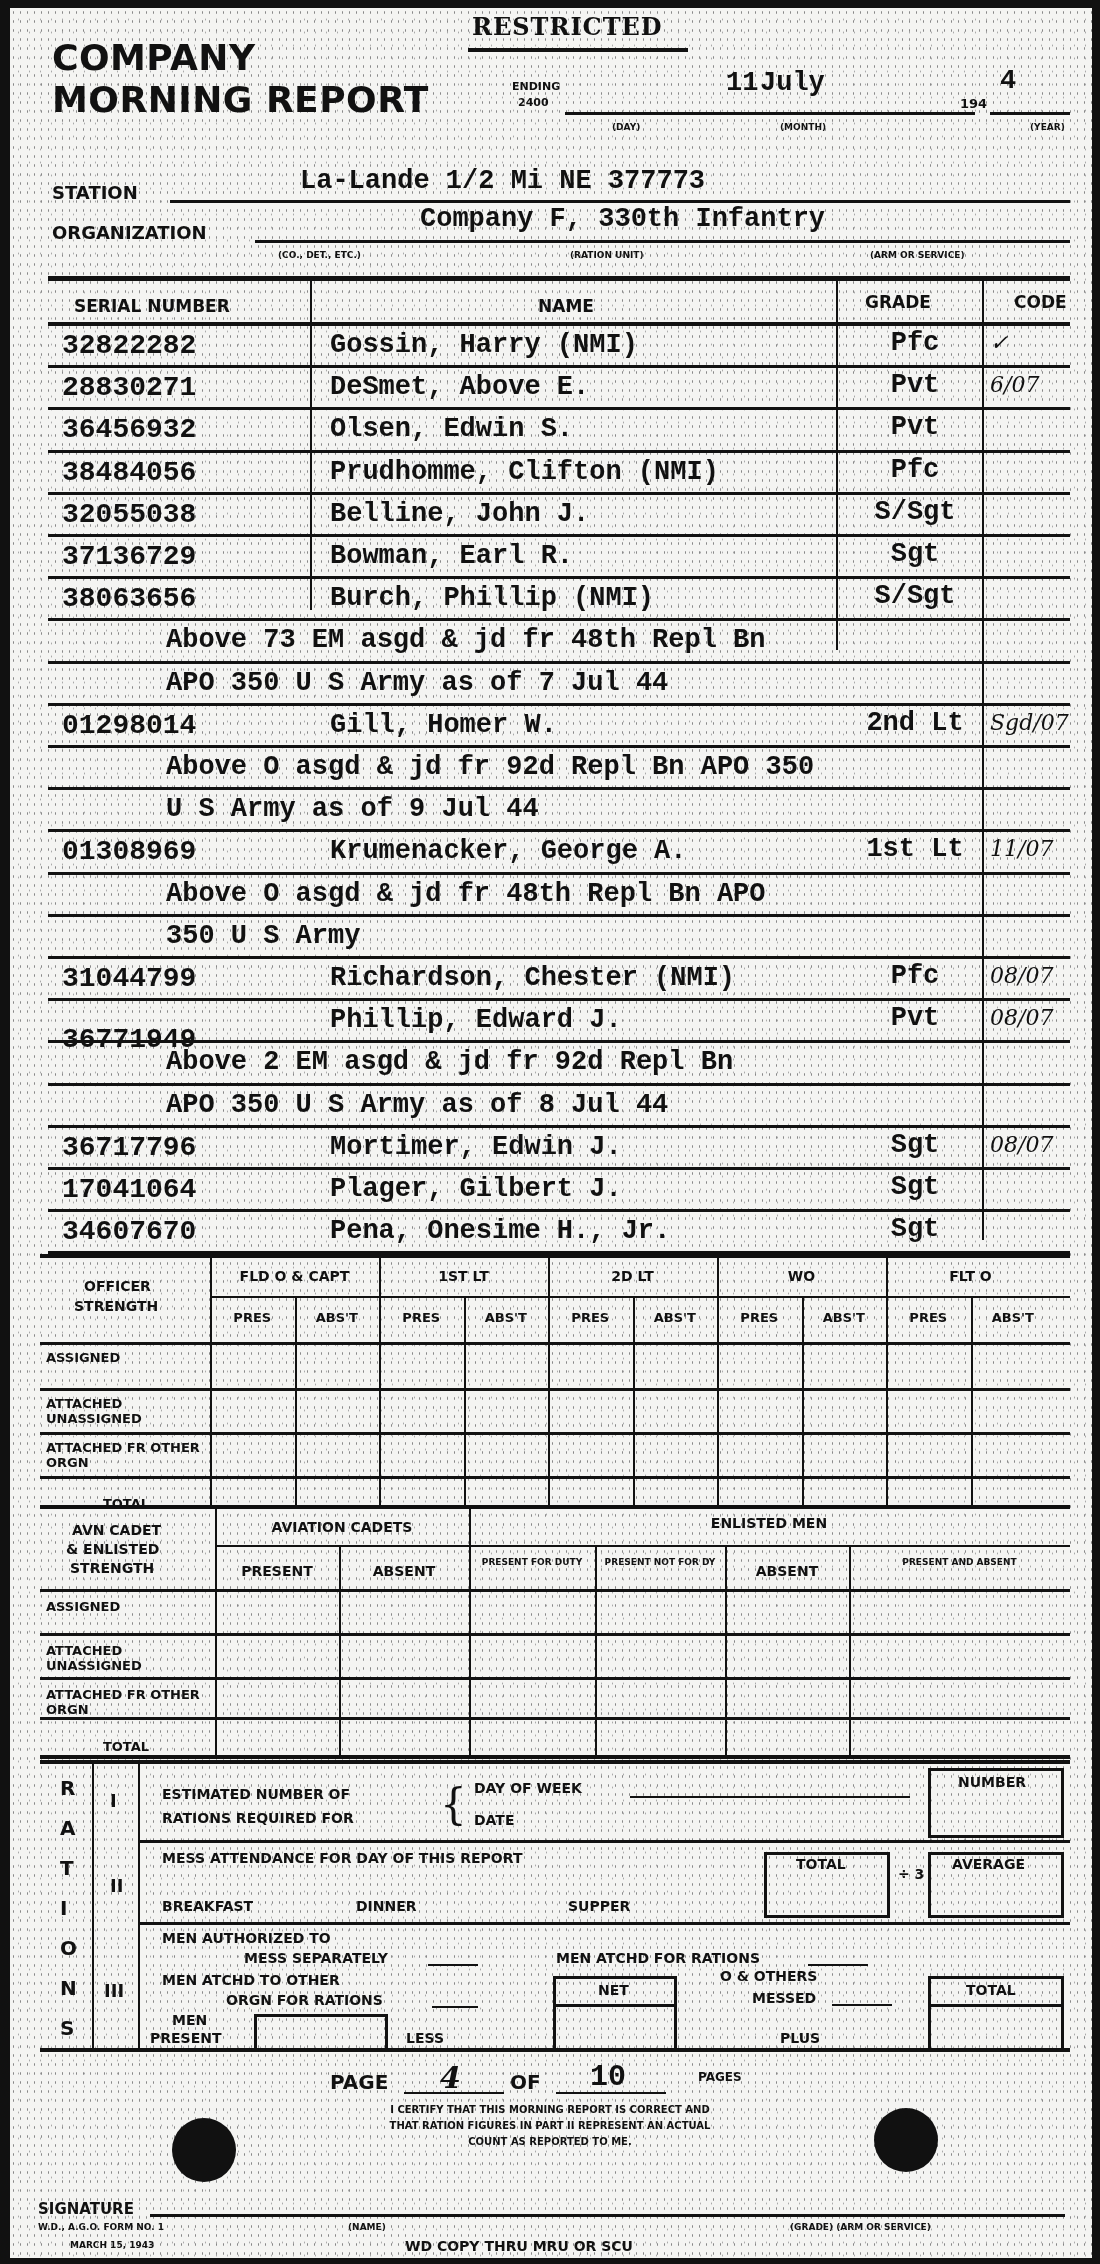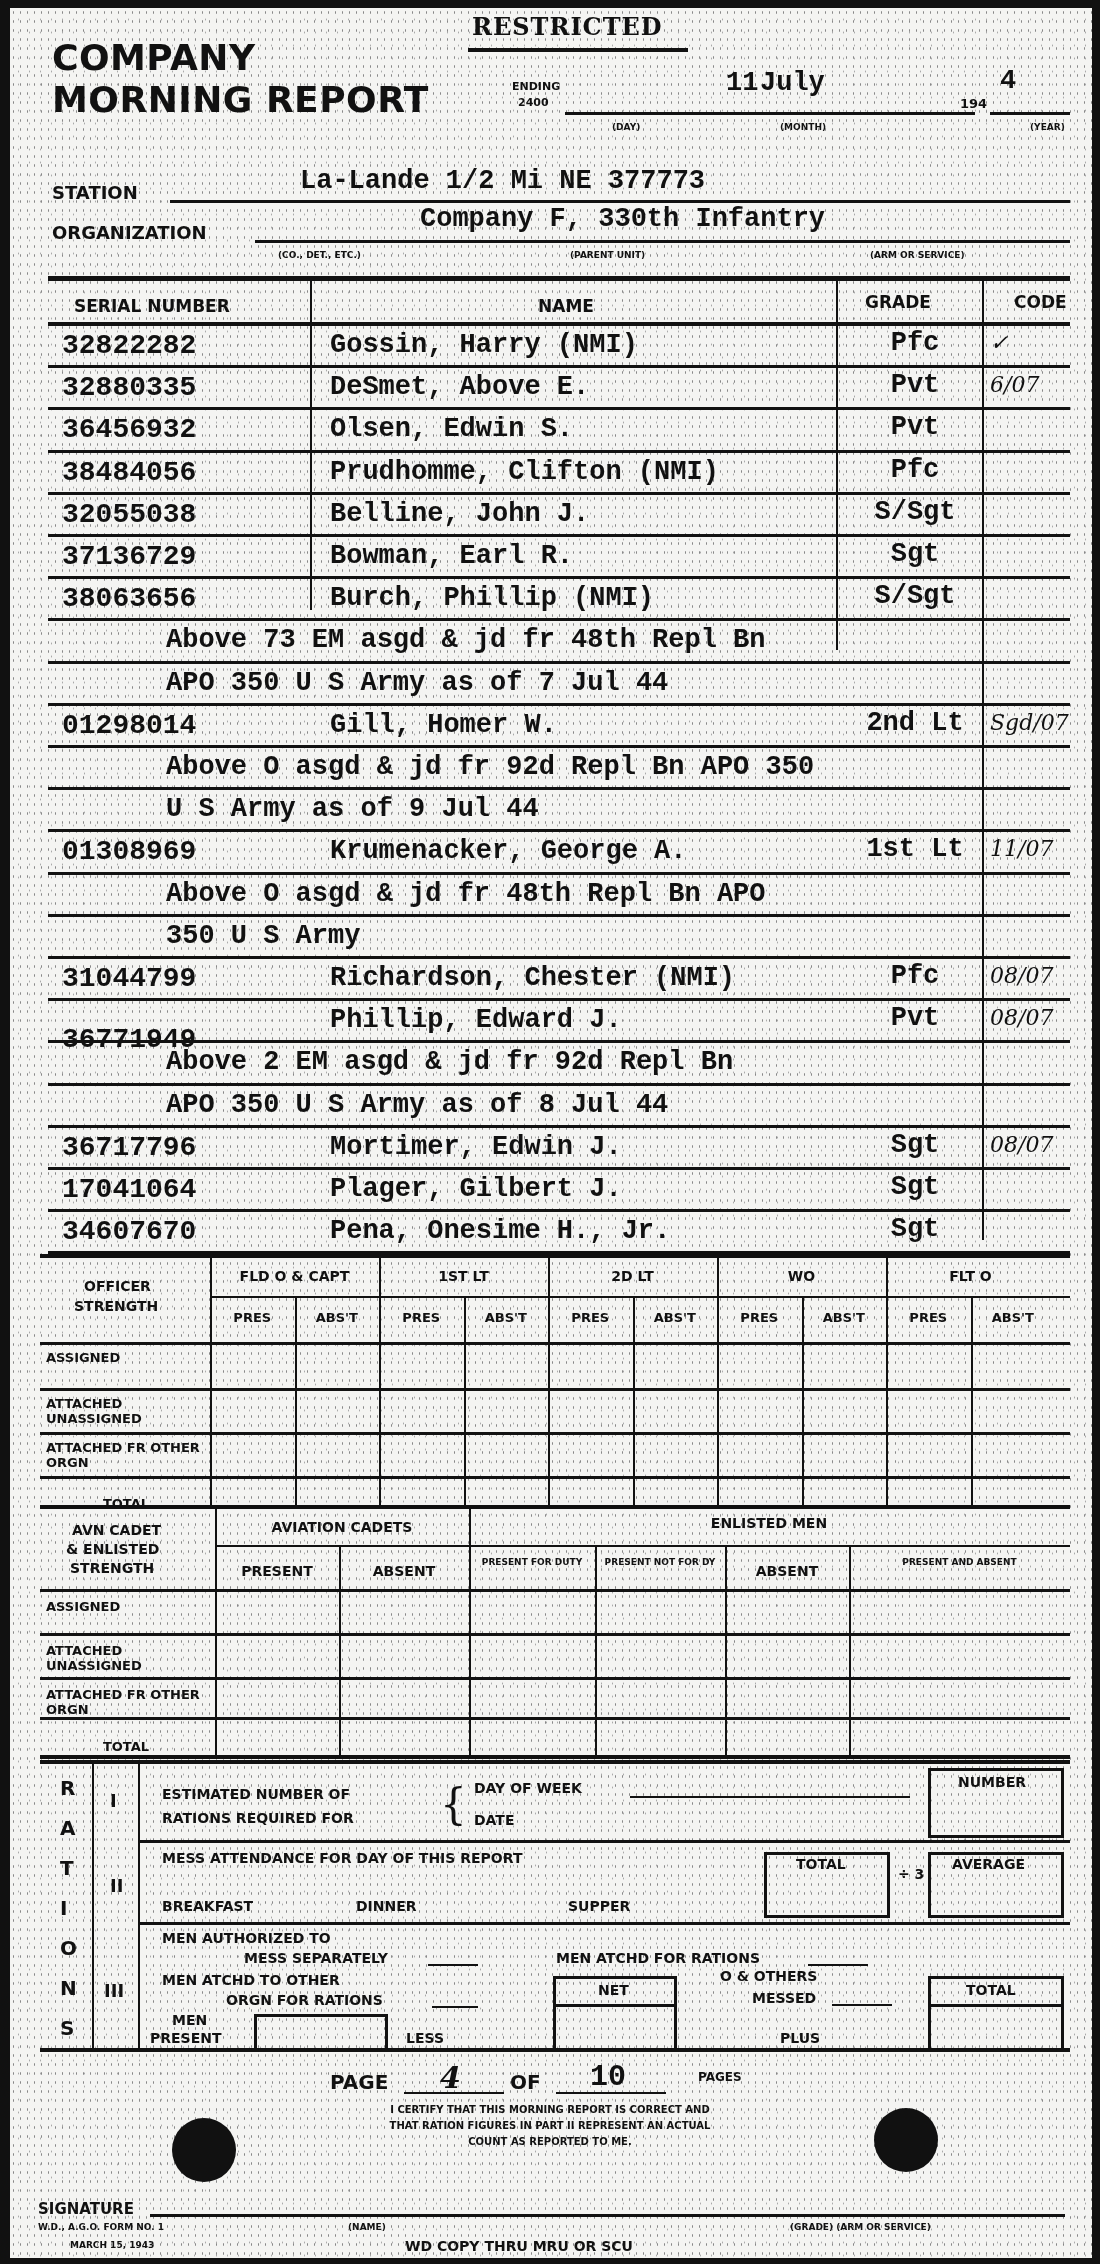--- a/index.html
+++ b/index.html
@@ -42,37 +42,37 @@
 <div class="abs tiny" style="left:780px;top:122px;">(MONTH)</div>
 <div class="abs tiny" style="left:1030px;top:122px;">(YEAR)</div>
 
 <div class="abs lbl" style="left:52px;top:182px;">STATION</div>
 <div class="abs typed" style="left:300px;top:166px;">La-Lande 1/2 Mi NE 377773</div>
 <div class="line" style="left:170px;top:200px;width:900px;height:3px;"></div>
 <div class="abs lbl" style="left:52px;top:222px;">ORGANIZATION</div>
 <div class="abs typed" style="left:420px;top:204px;">Company F, 330th Infantry</div>
 <div class="line" style="left:255px;top:240px;width:815px;height:3px;"></div>
 <div class="abs tiny" style="left:278px;top:250px;">(CO., DET., ETC.)</div>
-<div class="abs tiny" style="left:570px;top:250px;">(PARENT UNIT)</div>
+<div class="abs tiny" style="left:570px;top:250px;">(RATION UNIT)</div>
 <div class="abs tiny" style="left:870px;top:250px;">(ARM OR SERVICE)</div>
 
 <div class="line" style="left:48px;top:276px;width:1022px;height:5px;"></div>
 <div class="abs small" style="left:74px;top:296px;font-size:17px;">SERIAL NUMBER</div>
 <div class="abs small" style="left:538px;top:296px;font-size:17px;">NAME</div>
 <div class="abs small" style="left:865px;top:292px;font-size:17px;">GRADE</div>
 <div class="abs small" style="left:990px;top:292px;font-size:17px;margin-left:24px;">CODE</div>
 <div class="line" style="left:48px;top:322px;width:1022px;height:4px;"></div>
 
 <div id="roster">
     <div class="abs typed" style="left:62px;top:330px;font-size:28px;">32822282</div>
     <div class="abs typed" style="left:330px;top:330px;">Gossin, Harry (NMI)</div>
     <div class="abs typed" style="left:850px;top:328px;width:130px;text-align:center;">Pfc</div>
     <div class="abs hw" style="left:990px;top:330px;font-size:22px;">✓</div>
     <div class="line" style="left:48px;top:365.2px;width:1022px;height:3px;"></div>
-    <div class="abs typed" style="left:62px;top:372.2px;font-size:28px;">32880335</div>
+    <div class="abs typed" style="left:62px;top:372.2px;font-size:28px;">28830271</div>
     <div class="abs typed" style="left:330px;top:372.2px;">DeSmet, Above E.</div>
     <div class="abs typed" style="left:850px;top:370.2px;width:130px;text-align:center;">Pvt</div>
     <div class="abs hw" style="left:990px;top:372.2px;font-size:22px;">6/07</div>
     <div class="line" style="left:48px;top:407.4px;width:1022px;height:3px;"></div>
     <div class="abs typed" style="left:62px;top:414.4px;font-size:28px;">36456932</div>
     <div class="abs typed" style="left:330px;top:414.4px;">Olsen, Edwin S.</div>
     <div class="abs typed" style="left:850px;top:412.4px;width:130px;text-align:center;">Pvt</div>
     <div class="line" style="left:48px;top:449.59999999999997px;width:1022px;height:3px;"></div>
     <div class="abs typed" style="left:62px;top:456.6px;font-size:28px;">38484056</div>
     <div class="abs typed" style="left:330px;top:456.6px;">Prudhomme, Clifton (NMI)</div>

